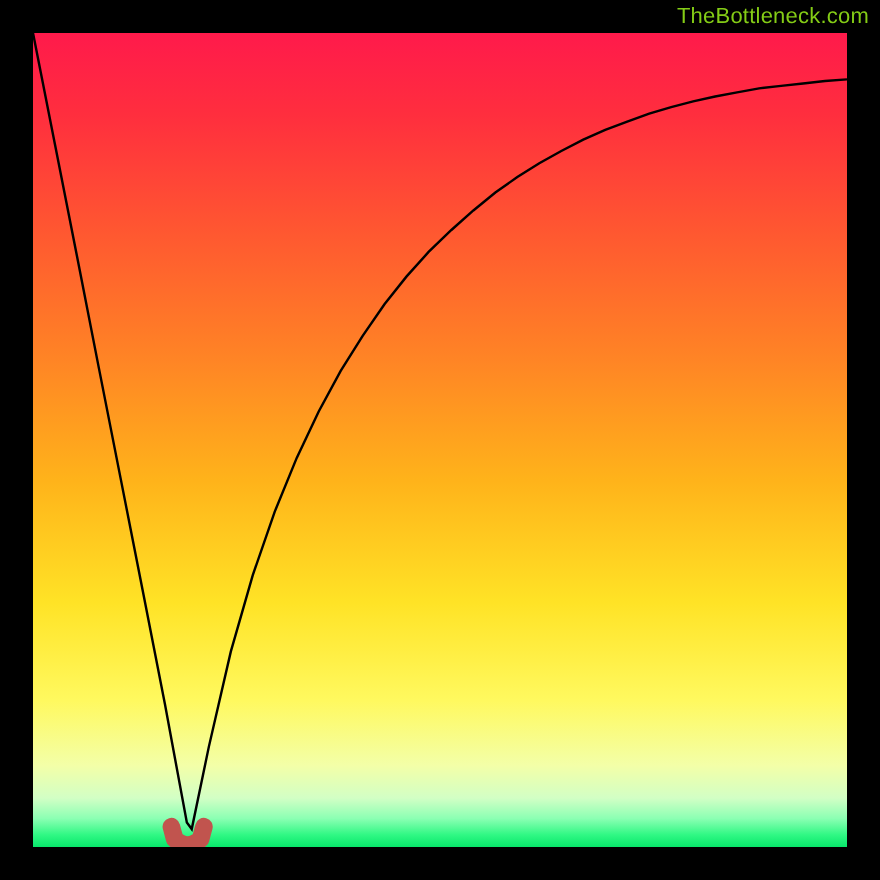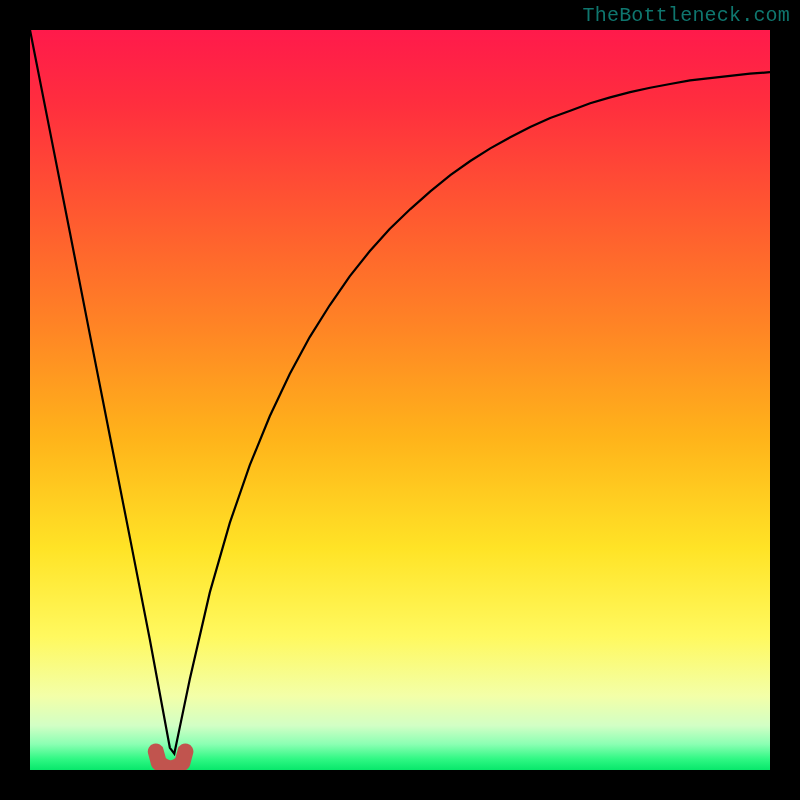--- a/index.html
+++ b/index.html
@@ -37,23 +37,23 @@
     position: absolute;
     left: 0;
     top: 0;
     width: 740px;
     height: 740px;
   }
   .attribution {
     position: absolute;
     top: 4px;
     right: 10px;
-    font-family: Liberation Mono, monospace;
+    font-family: Liberation Sans, sans-serif;
     font-size: 20px;
-    color: #0f766e;
+    color: #84cc16;
     letter-spacing: 0.2px;
   }
 </style>
 </head>
 <body>
 
 <div class="frame">
   <div class="attribution">TheBottleneck.com</div>
   <div class="plot-area">
     <svg class="gradient" viewBox="0 0 740 740" preserveAspectRatio="none">

